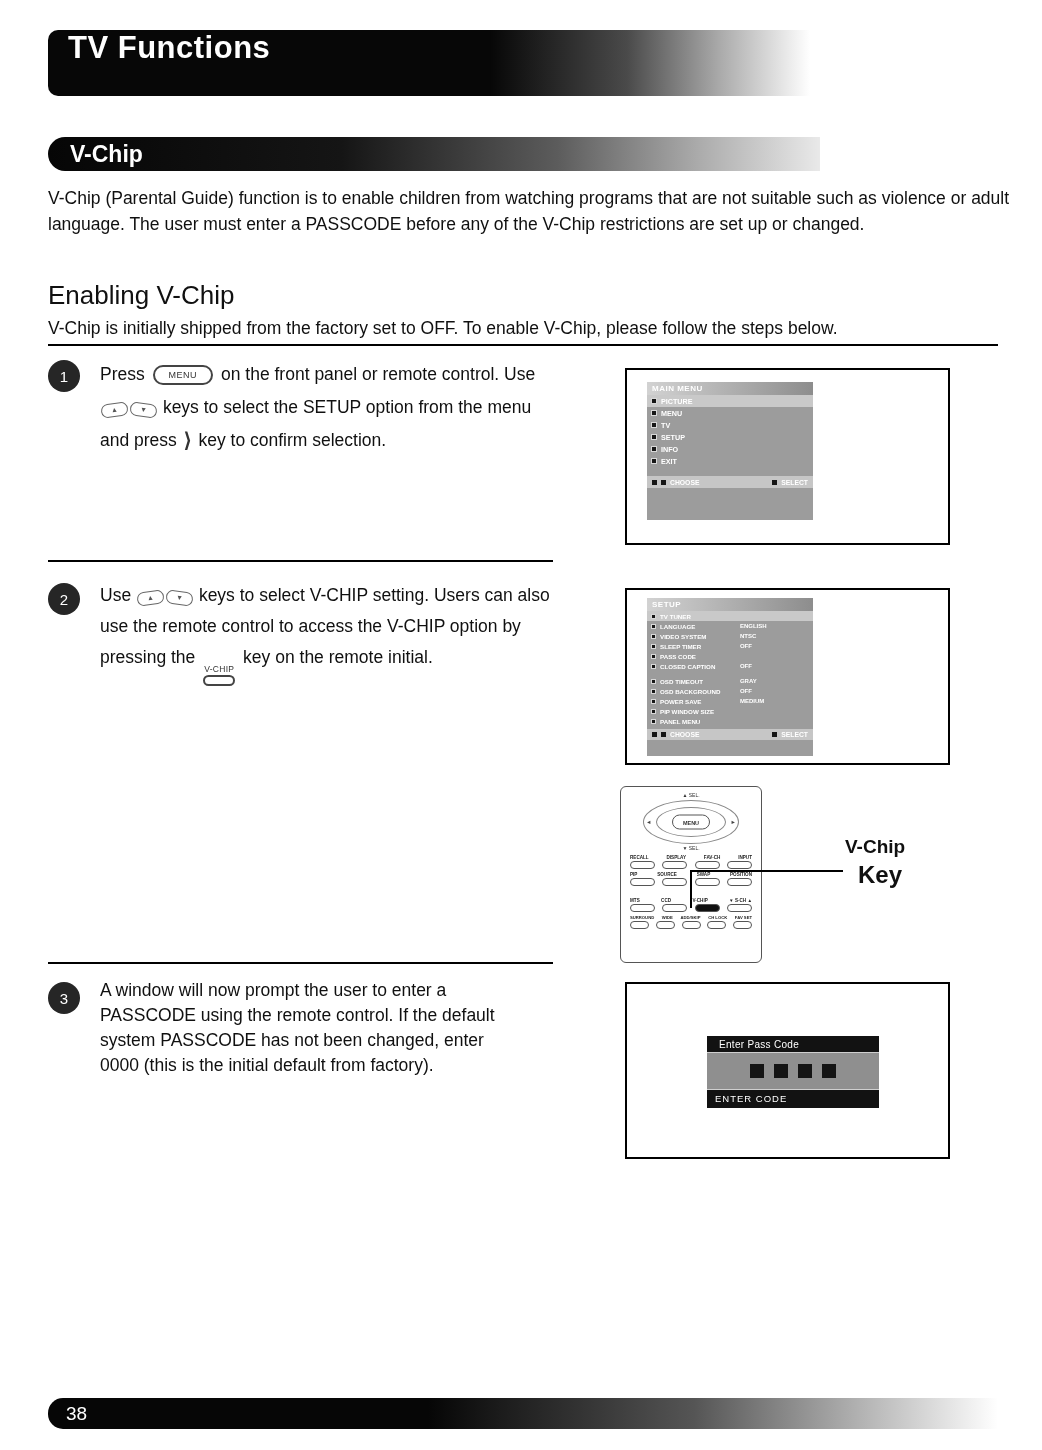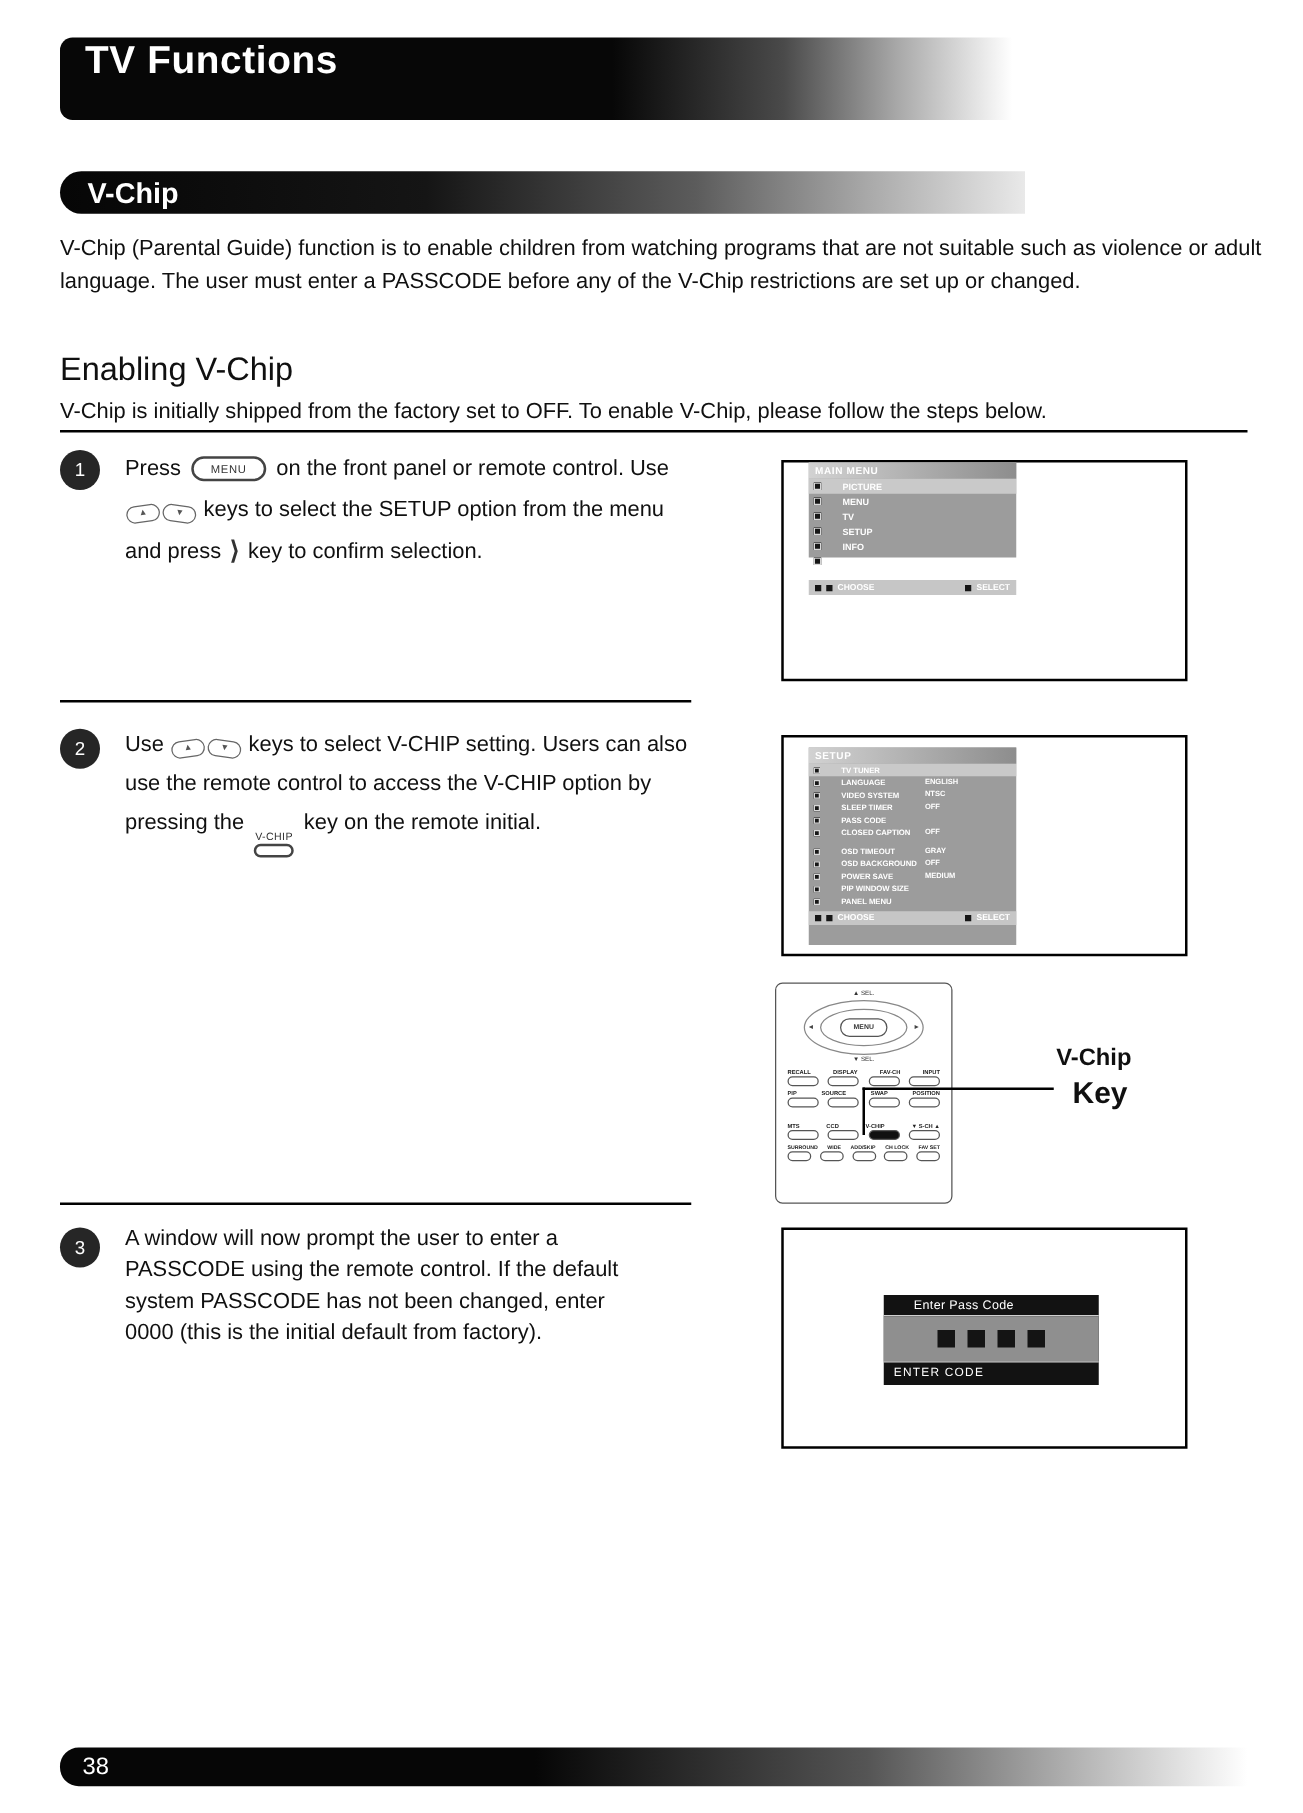--- a/index.html
+++ b/index.html
@@ -45,25 +45,25 @@
   .vchip-inline{display:inline-block;text-align:center;vertical-align:-9px;line-height:1;margin:0 3px}
   .vchip-inline-label{display:block;font-size:8.5px;color:#333;margin-bottom:1px;letter-spacing:.3px}
   .vchip-inline-pill{display:block;width:32px;height:11px;border:2px solid #444;border-radius:7px;margin:0 auto}
 
   
   .figure{position:absolute;width:325px;height:177px;border:2px solid #000;background:#fff}
   .fig1{left:625px;top:368px}.fig2{left:625px;top:588px}.fig3{left:625px;top:982px}
 
   
   .tv-menu{position:absolute;background:#9c9c9c;color:#fff}
-  .menu1{left:20px;top:0;width:166px;height:76px}
+  .menu1{left:20px;top:12px;width:166px;height:138px}
   .menu2{left:20px;top:8px;width:166px;height:158px}
   .tvm-title{height:13px;line-height:13px;padding:0 5px;font-size:8px;font-weight:bold;
     background:linear-gradient(90deg,#d2d2d2,#8d8d8d);letter-spacing:.5px}
-  .tvm-row{display:flex;align-items:center;gap:17px;height:12px;padding:0 4px;
+  .tvm-row{display:flex;align-items:center;gap:4px;height:12px;padding:0 4px;
     font-size:7.2px;font-weight:bold;position:relative}
   .menu2 .tvm-row{height:10px;font-size:6.2px}
   .tvm-row.hl{background:#c9c9c9}
   .tvm-ico{width:6px;height:6px;background:#161616;flex:0 0 auto;box-shadow:0 0 0 1px #d8d8d8 inset}
   .menu2 .tvm-ico{width:5px;height:5px}
   .tvm-lbl{white-space:nowrap}
   .tvm-val{position:absolute;left:56%;font-size:6px;font-weight:bold}
   .tvm-gap1{height:9px}.tvm-gap2{height:5px}.tvm-gap3{height:3px}
   .tvm-footer{display:flex;align-items:center;gap:4px;height:12px;padding:0 5px;
     background:#c6c6c6;font-size:6.8px;font-weight:bold}
@@ -93,21 +93,21 @@
 
   
   .connector{position:absolute;background:#000;z-index:5}
   .conn-v{left:690px;top:870px;width:2px;height:38px}
   .conn-h{left:690px;top:870px;width:153px;height:2px}
   .callout-1{position:absolute;left:845px;top:836px;font-size:19px;font-weight:bold}
   .callout-2{position:absolute;left:858px;top:861px;font-size:24px;font-weight:bold}
 
   
   .pass-window{position:absolute;left:80px;top:52px;width:172px;height:72px;background:#121212}
-  .pass-title{color:#fff;font-size:10px;padding:3px 24px 2px;border-bottom:1px solid #cfcfcf;letter-spacing:.3px}
+  .pass-title{color:#fff;font-size:10px;padding:3px 12px 2px;border-bottom:1px solid #cfcfcf;letter-spacing:.3px}
   .pass-body{height:36px;background:#8f8f8f;display:flex;align-items:center;justify-content:center;gap:10px}
   .pass-sq{width:14px;height:14px;background:#141414}
   .pass-footer{color:#fff;font-size:9.5px;padding:3px 8px;letter-spacing:1px;border-top:1px solid #cfcfcf}
 
   
   .bottom-bar{position:absolute;left:48px;top:1398px;width:950px;height:31px;
     background:linear-gradient(90deg,#060606 0%,#060606 40%,#555 68%,#b5b5b5 86%,#fff 100%);
     border-radius:15px 0 0 15px;display:flex;align-items:center}
   .page-number{color:#fff;font-size:19px;padding-left:18px}
 </style>

